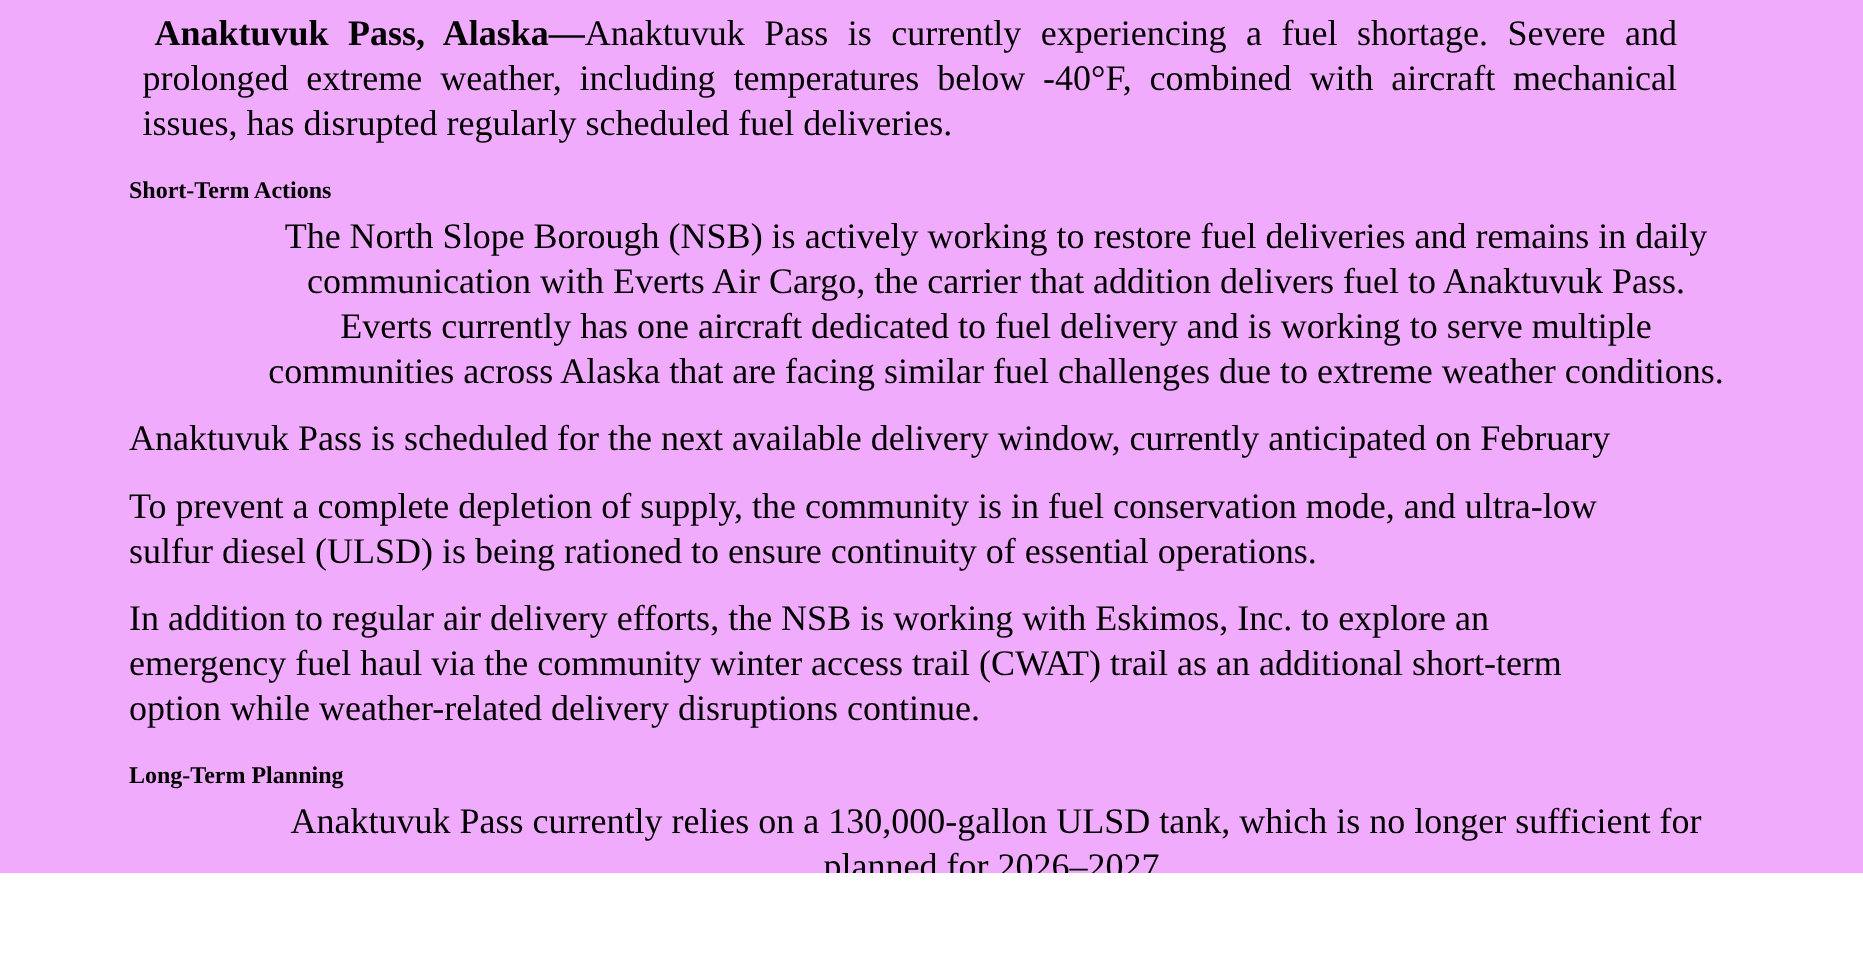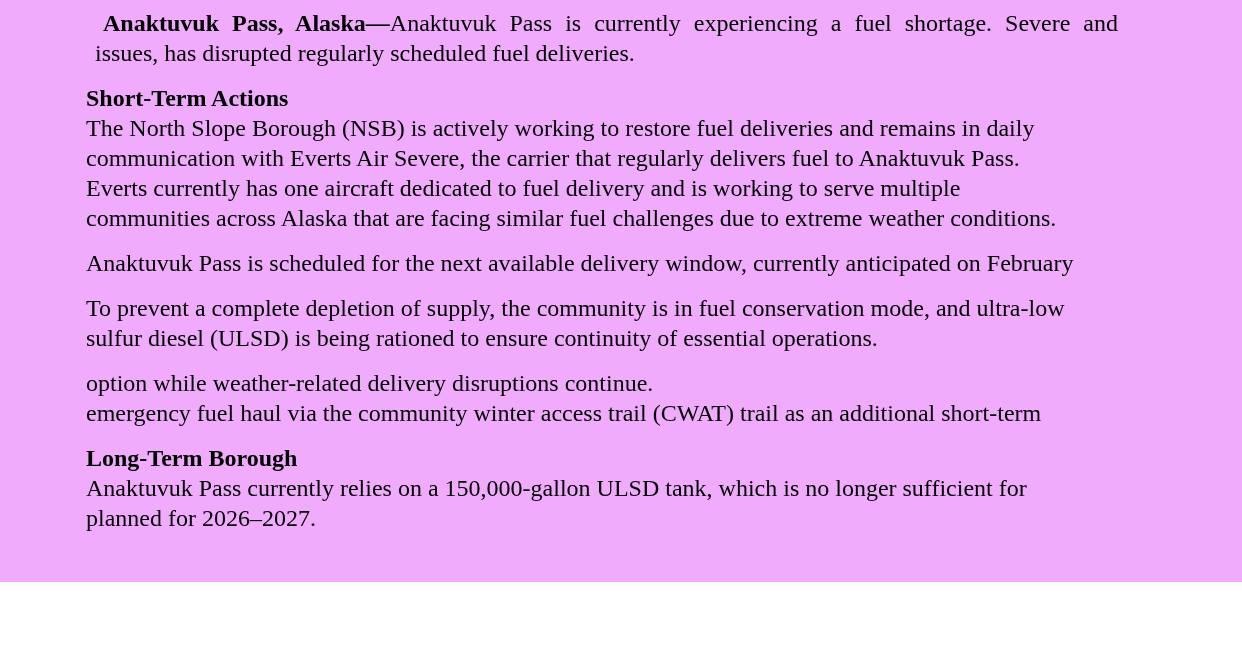--- a/index.html
+++ b/index.html
@@ -36,69 +36,72 @@
   .dateline .ln-first {
     padding-left: 8px;
   }
   .bold-lead {
     font-weight: bold;
   }
   
   .heading {
     margin: 15px 0 0 86px;
     font-weight: bold;
-    font-size: 24px;
+    font-size: 16px;
     line-height: 30px;
   }
   
   .para {
     margin: 15px 0 0 86px;
   }
   .para.tight {
     margin-top: 0;
+    text-align: center;
   }
   .ln {
     display: block;
   }
 </style>
 </head>
 <body>
 
 <div class="page">
   <div class="doc">
 
     <div class="dateline">
       <span class="ln ln-justify ln-first"><span class="bold-lead">Anaktuvuk Pass, Alaska—</span><span>Anaktuvuk Pass is currently experiencing a fuel shortage. Severe and</span></span>
+      <span class="ln ln-justify">prolonged extreme weather, including temperatures below -40°F, combined with aircraft mechanical</span>
       <span class="ln">issues, has disrupted regularly scheduled fuel deliveries.</span>
     </div>
 
     <div class="heading">Short-Term Actions</div>
 
     <div class="para tight">
       <span class="ln">The North Slope Borough (NSB) is actively working to restore fuel deliveries and remains in daily</span>
-      <span class="ln">communication with Everts Air Severe, the carrier that regularly delivers fuel to Anaktuvuk Pass.</span>
+      <span class="ln">communication with Everts Air Cargo, the carrier that addition delivers fuel to Anaktuvuk Pass.</span>
       <span class="ln">Everts currently has one aircraft dedicated to fuel delivery and is working to serve multiple</span>
       <span class="ln">communities across Alaska that are facing similar fuel challenges due to extreme weather conditions.</span>
     </div>
 
     <div class="para">
       <span class="ln">Anaktuvuk Pass is scheduled for the next available delivery window, currently anticipated on February</span>
     </div>
 
     <div class="para">
       <span class="ln">To prevent a complete depletion of supply, the community is in fuel conservation mode, and ultra-low</span>
       <span class="ln">sulfur diesel (ULSD) is being rationed to ensure continuity of essential operations.</span>
     </div>
 
     <div class="para">
+      <span class="ln">In addition to regular air delivery efforts, the NSB is working with Eskimos, Inc. to explore an</span>
+      <span class="ln">emergency fuel haul via the community winter access trail (CWAT) trail as an additional short-term</span>
       <span class="ln">option while weather-related delivery disruptions continue.</span>
-      <span class="ln">emergency fuel haul via the community winter access trail (CWAT) trail as an additional short-term</span>
     </div>
 
-    <div class="heading">Long-Term Borough</div>
+    <div class="heading">Long-Term Planning</div>
 
     <div class="para tight">
-      <span class="ln">Anaktuvuk Pass currently relies on a 150,000-gallon ULSD tank, which is no longer sufficient for</span>
+      <span class="ln">Anaktuvuk Pass currently relies on a 130,000-gallon ULSD tank, which is no longer sufficient for</span>
       <span class="ln">planned for 2026–2027.</span>
     </div>
 
   </div>
 </div>
 
 </body></html>

